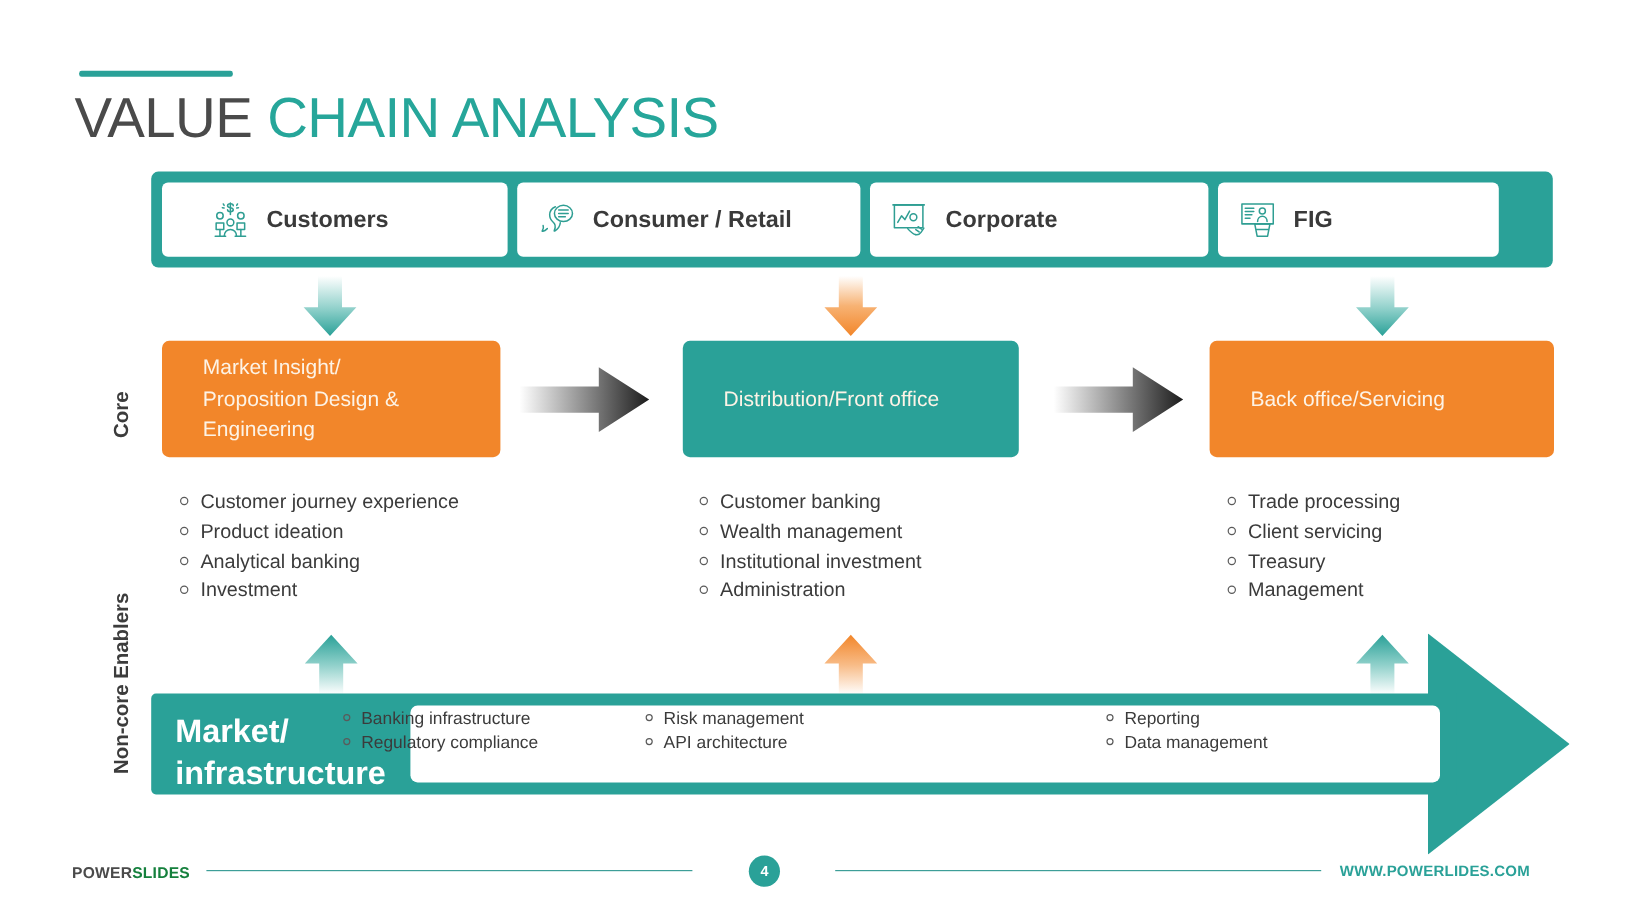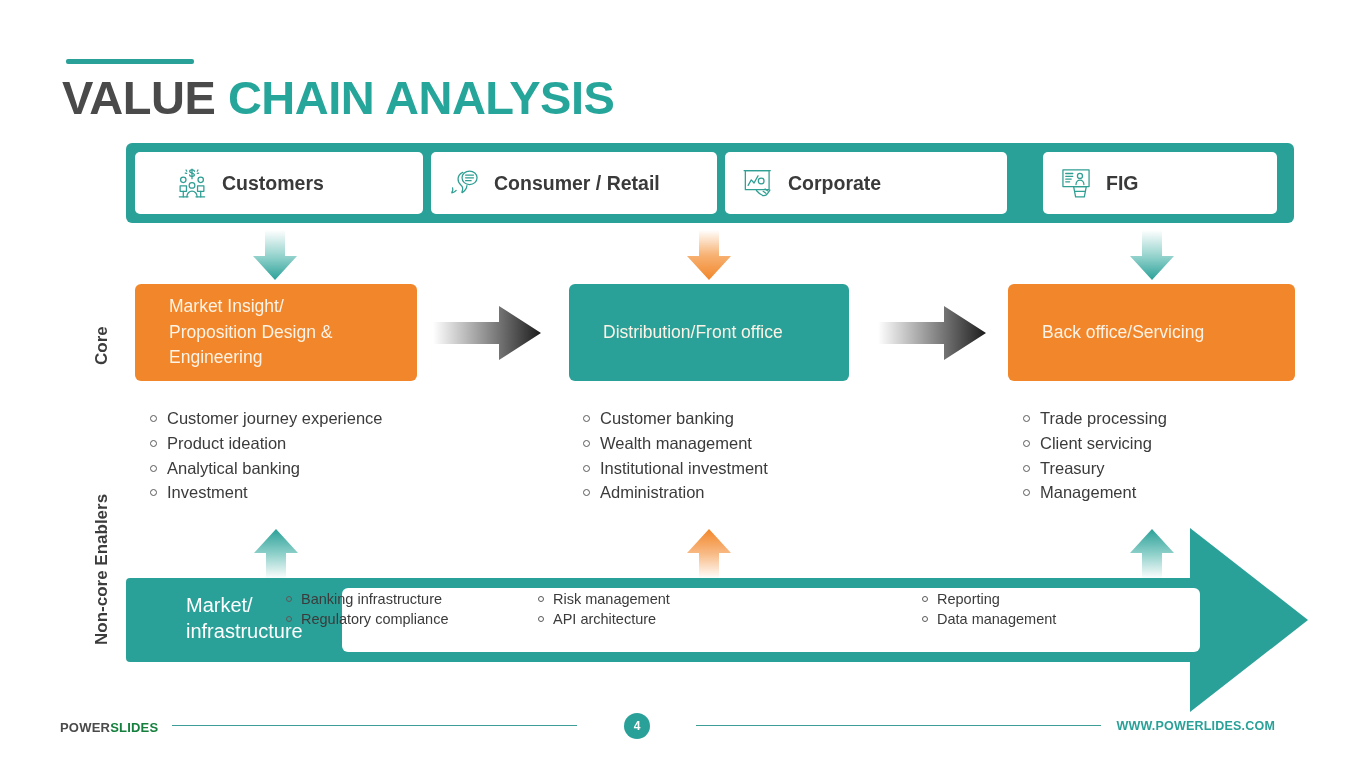--- a/index.html
+++ b/index.html
@@ -11,21 +11,21 @@
   }
   #slide { position: relative; width: 1365px; height: 767px; background:#fff; }
 
   
   .title-rule {
     position:absolute; left:66px; top:59px; width:128px; height:5px;
     background:#2aa198; border-radius:2px;
   }
   .page-title {
     position:absolute; left:62px; top:72px;
-    font-size:47px; font-weight:bold; letter-spacing:-0.5px;
+    font-size:47px; font-weight:normal; letter-spacing:-0.5px;
     line-height:1.1; white-space:nowrap;
   }
   .t-dark { color:#4a4a4a; }
   .t-teal { color:#26a69a; }
 
   
   .top-band {
     position:absolute; left:126px; top:143px; width:1168px; height:80px;
     background:#2aa198; border-radius:6px;
   }
@@ -33,21 +33,21 @@
     position:absolute; top:9px; height:62px;
     background:#ffffff; border-radius:5px;
     display:flex; align-items:center; gap:11px; padding-left:14px;
   }
   .top-box .label {
     font-size:19.5px; font-weight:bold; color:#3a3a3a; white-space:nowrap;
   }
   .tb0 { left:9px;   width:288px;padding-left:38px; }
   .tb1 { left:305px; width:286px; }
   .tb2 { left:599px; width:282px; }
-  .tb3 { left:889px; width:234px;margin-left:28px; }
+  .tb3 { left:889px; width:234px; }
   .ic { width:38px; height:38px; flex:0 0 38px; display:block; }
 
   
   .rotlabel {
     position:absolute;
     transform-origin: 0 0;
     transform: rotate(-90deg);
     font-weight:bold; color:#3c3c3c; white-space:nowrap;
   }
   .lbl-core { left:92px; top:365px; font-size:17px; }
@@ -93,21 +93,21 @@
   .ua2 { left:1125px; top:528px; }
   .bottom-band {
     position:absolute; left:126px; top:578px; width:1088px; height:84px;
     background:#2aa198; border-radius:4px 0 0 4px;
   }
   .bottom-head {
     position:absolute; left:1190px; top:528px; width:118px; height:184px;
   }
   .mk-label {
     position:absolute; left:20px; top:14px; width:200px;
-    color:#ffffff; font-size:20px; font-weight:normal; line-height:1.3;margin-left:40px;
+    color:#ffffff; font-size:27px; font-weight:bold; line-height:1.3;
   }
   .bottom-white {
     position:absolute; left:216px; top:10px; width:858px; height:64px;
     background:#ffffff; border-radius:6px;
   }
   .bb-col { position:absolute; top:11px; font-size:14.5px; color:#3b3b3b; line-height:1.38;text-align:right; }
   .bb0 { left:160px; }
   .bb1 { left:412px; }
   .bb2 { left:796px; }
   .bb-col li { list-style:none; display:flex; gap:9px; align-items:baseline; }

